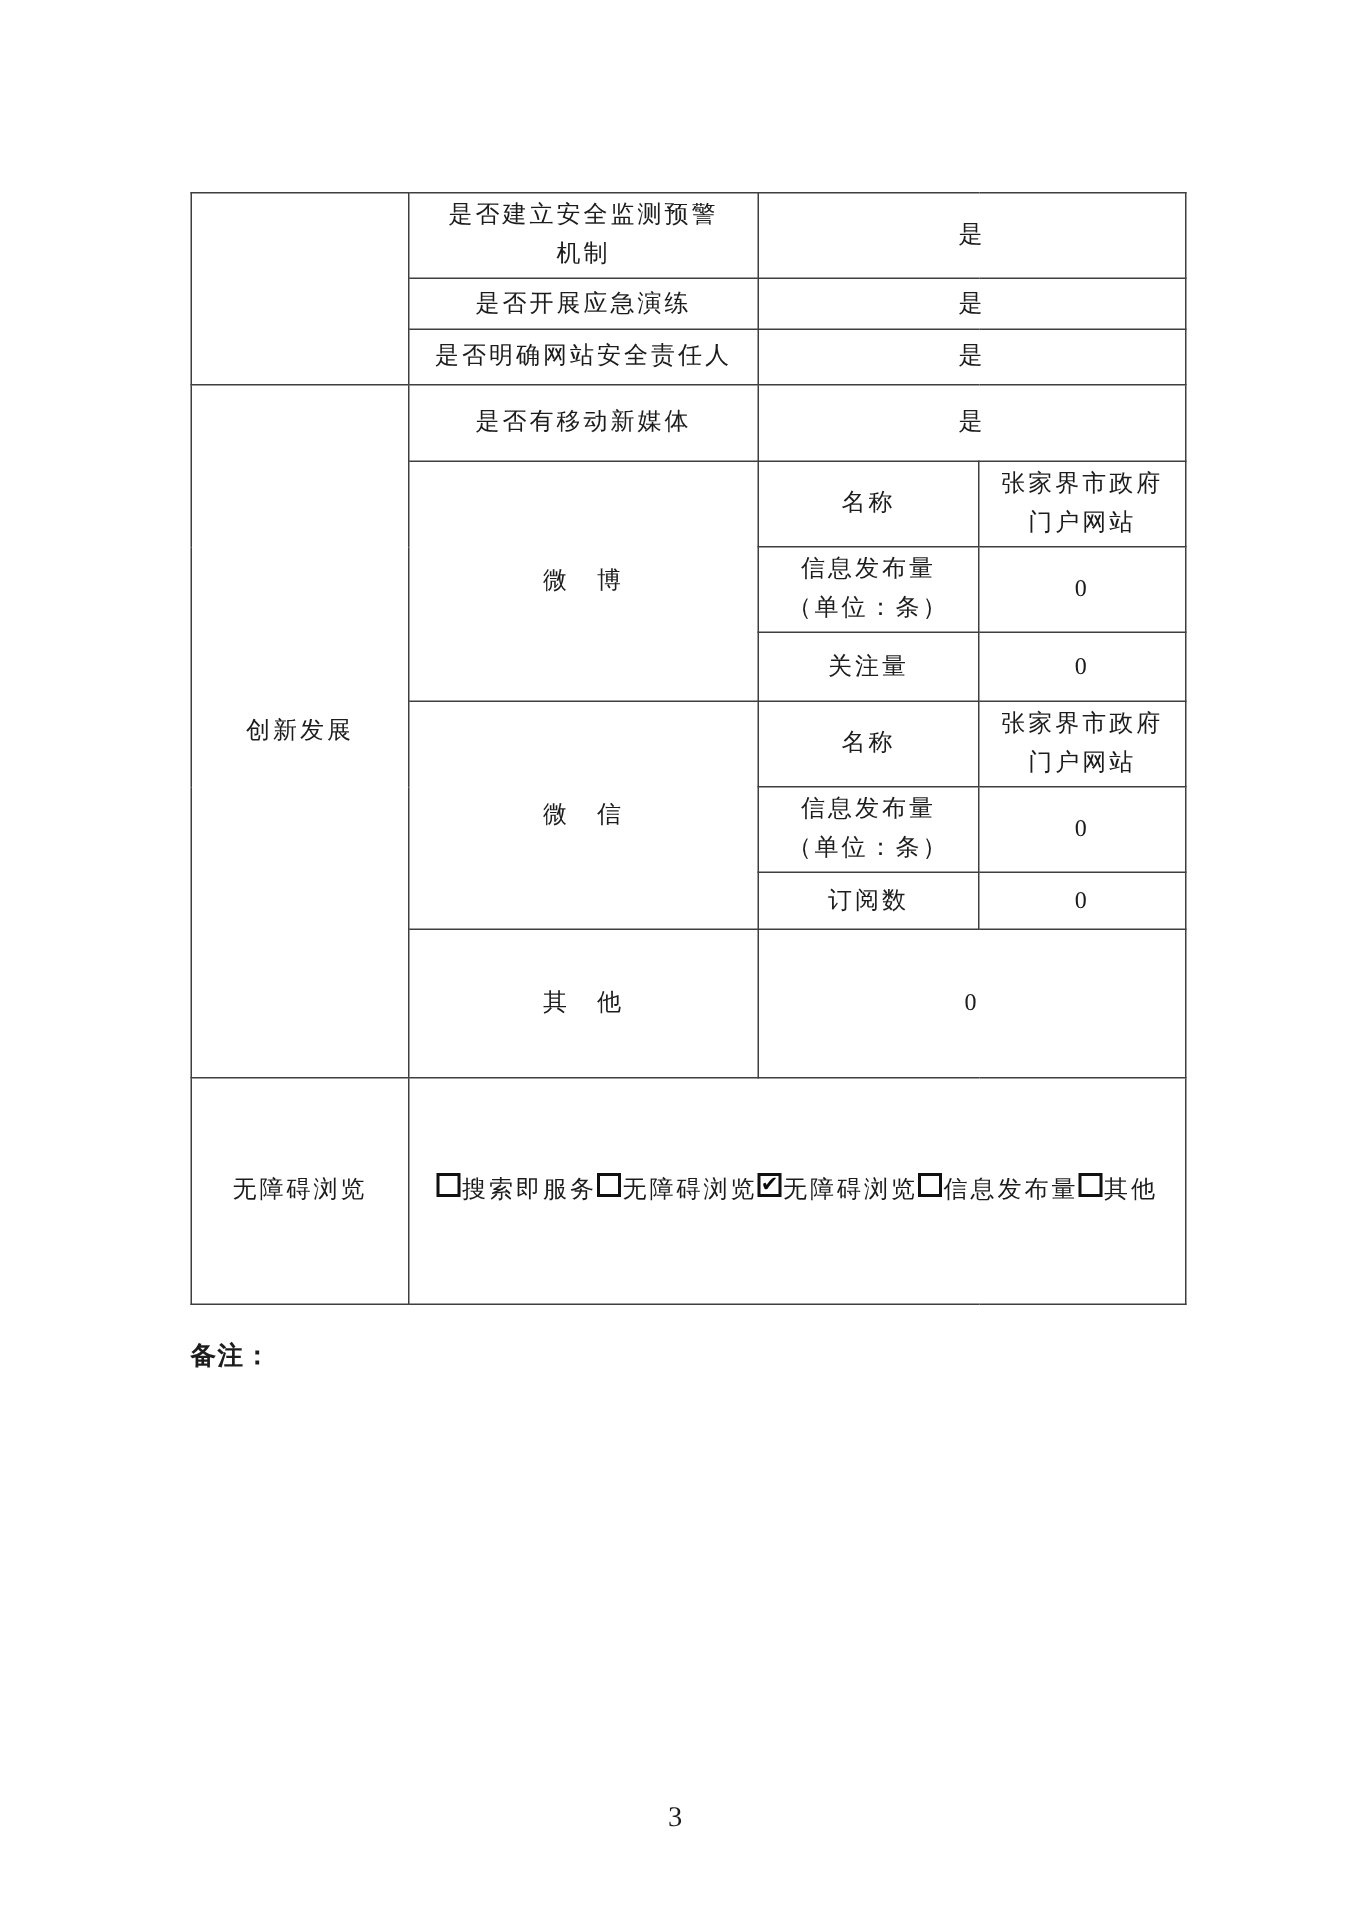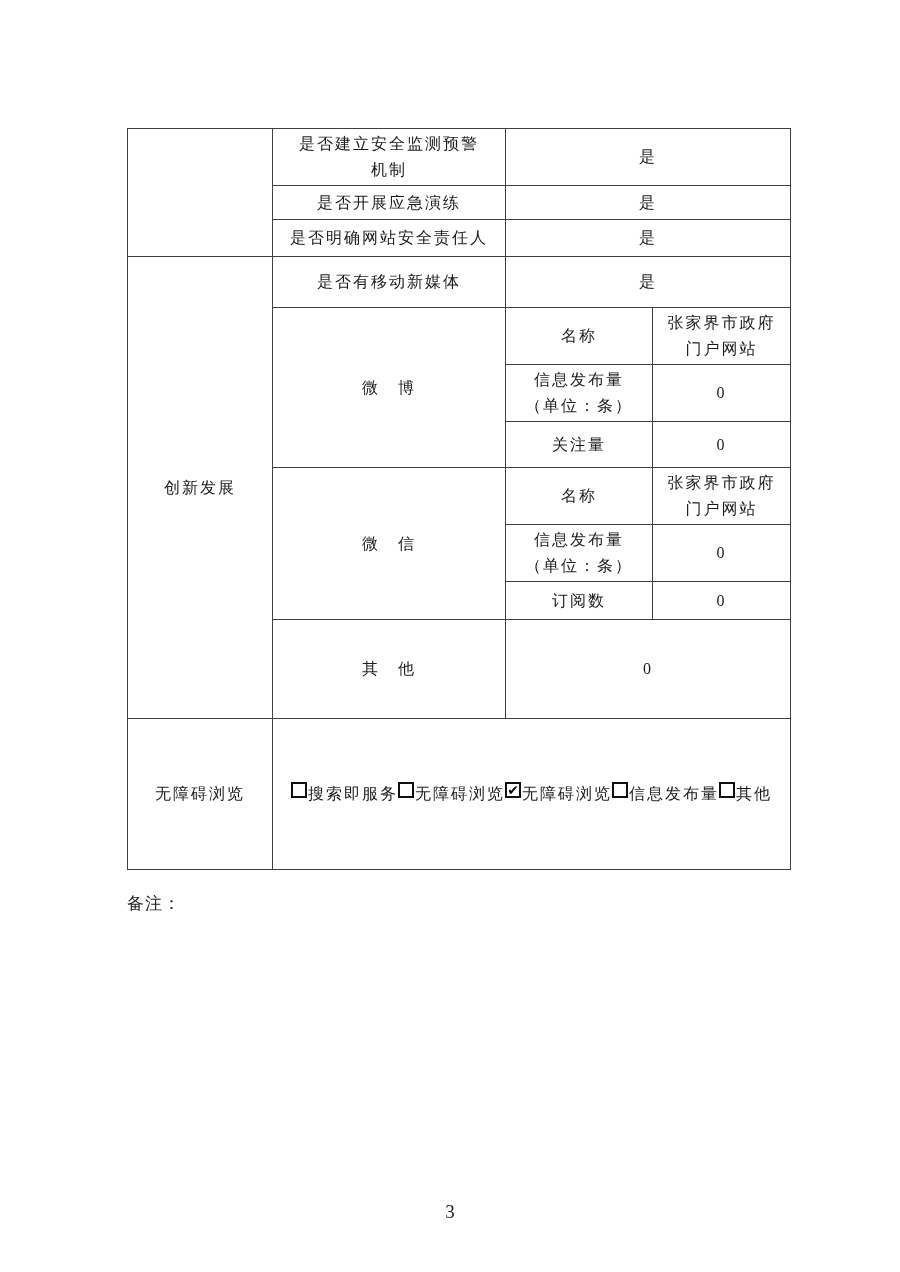--- a/index.html
+++ b/index.html
@@ -60,21 +60,21 @@
     color:#0a0a0a;
     letter-spacing:0;
   }
   .cb-item[data-checked="true"] .cb-check { display:block; }
   .cb-label { font-size:16px; letter-spacing:2px; line-height:24px; }
 
   .remarks {
     position:absolute;
     left:127px; top:874px;
     font-size:17px;
-    font-weight:normal;
+    font-weight:bold;
     letter-spacing:1px;
   }
   .page-number {
     position:absolute;
     left:0; top:1183px;
     width:900px;
     text-align:center;
     font-size:19px;
   }
 </style>

